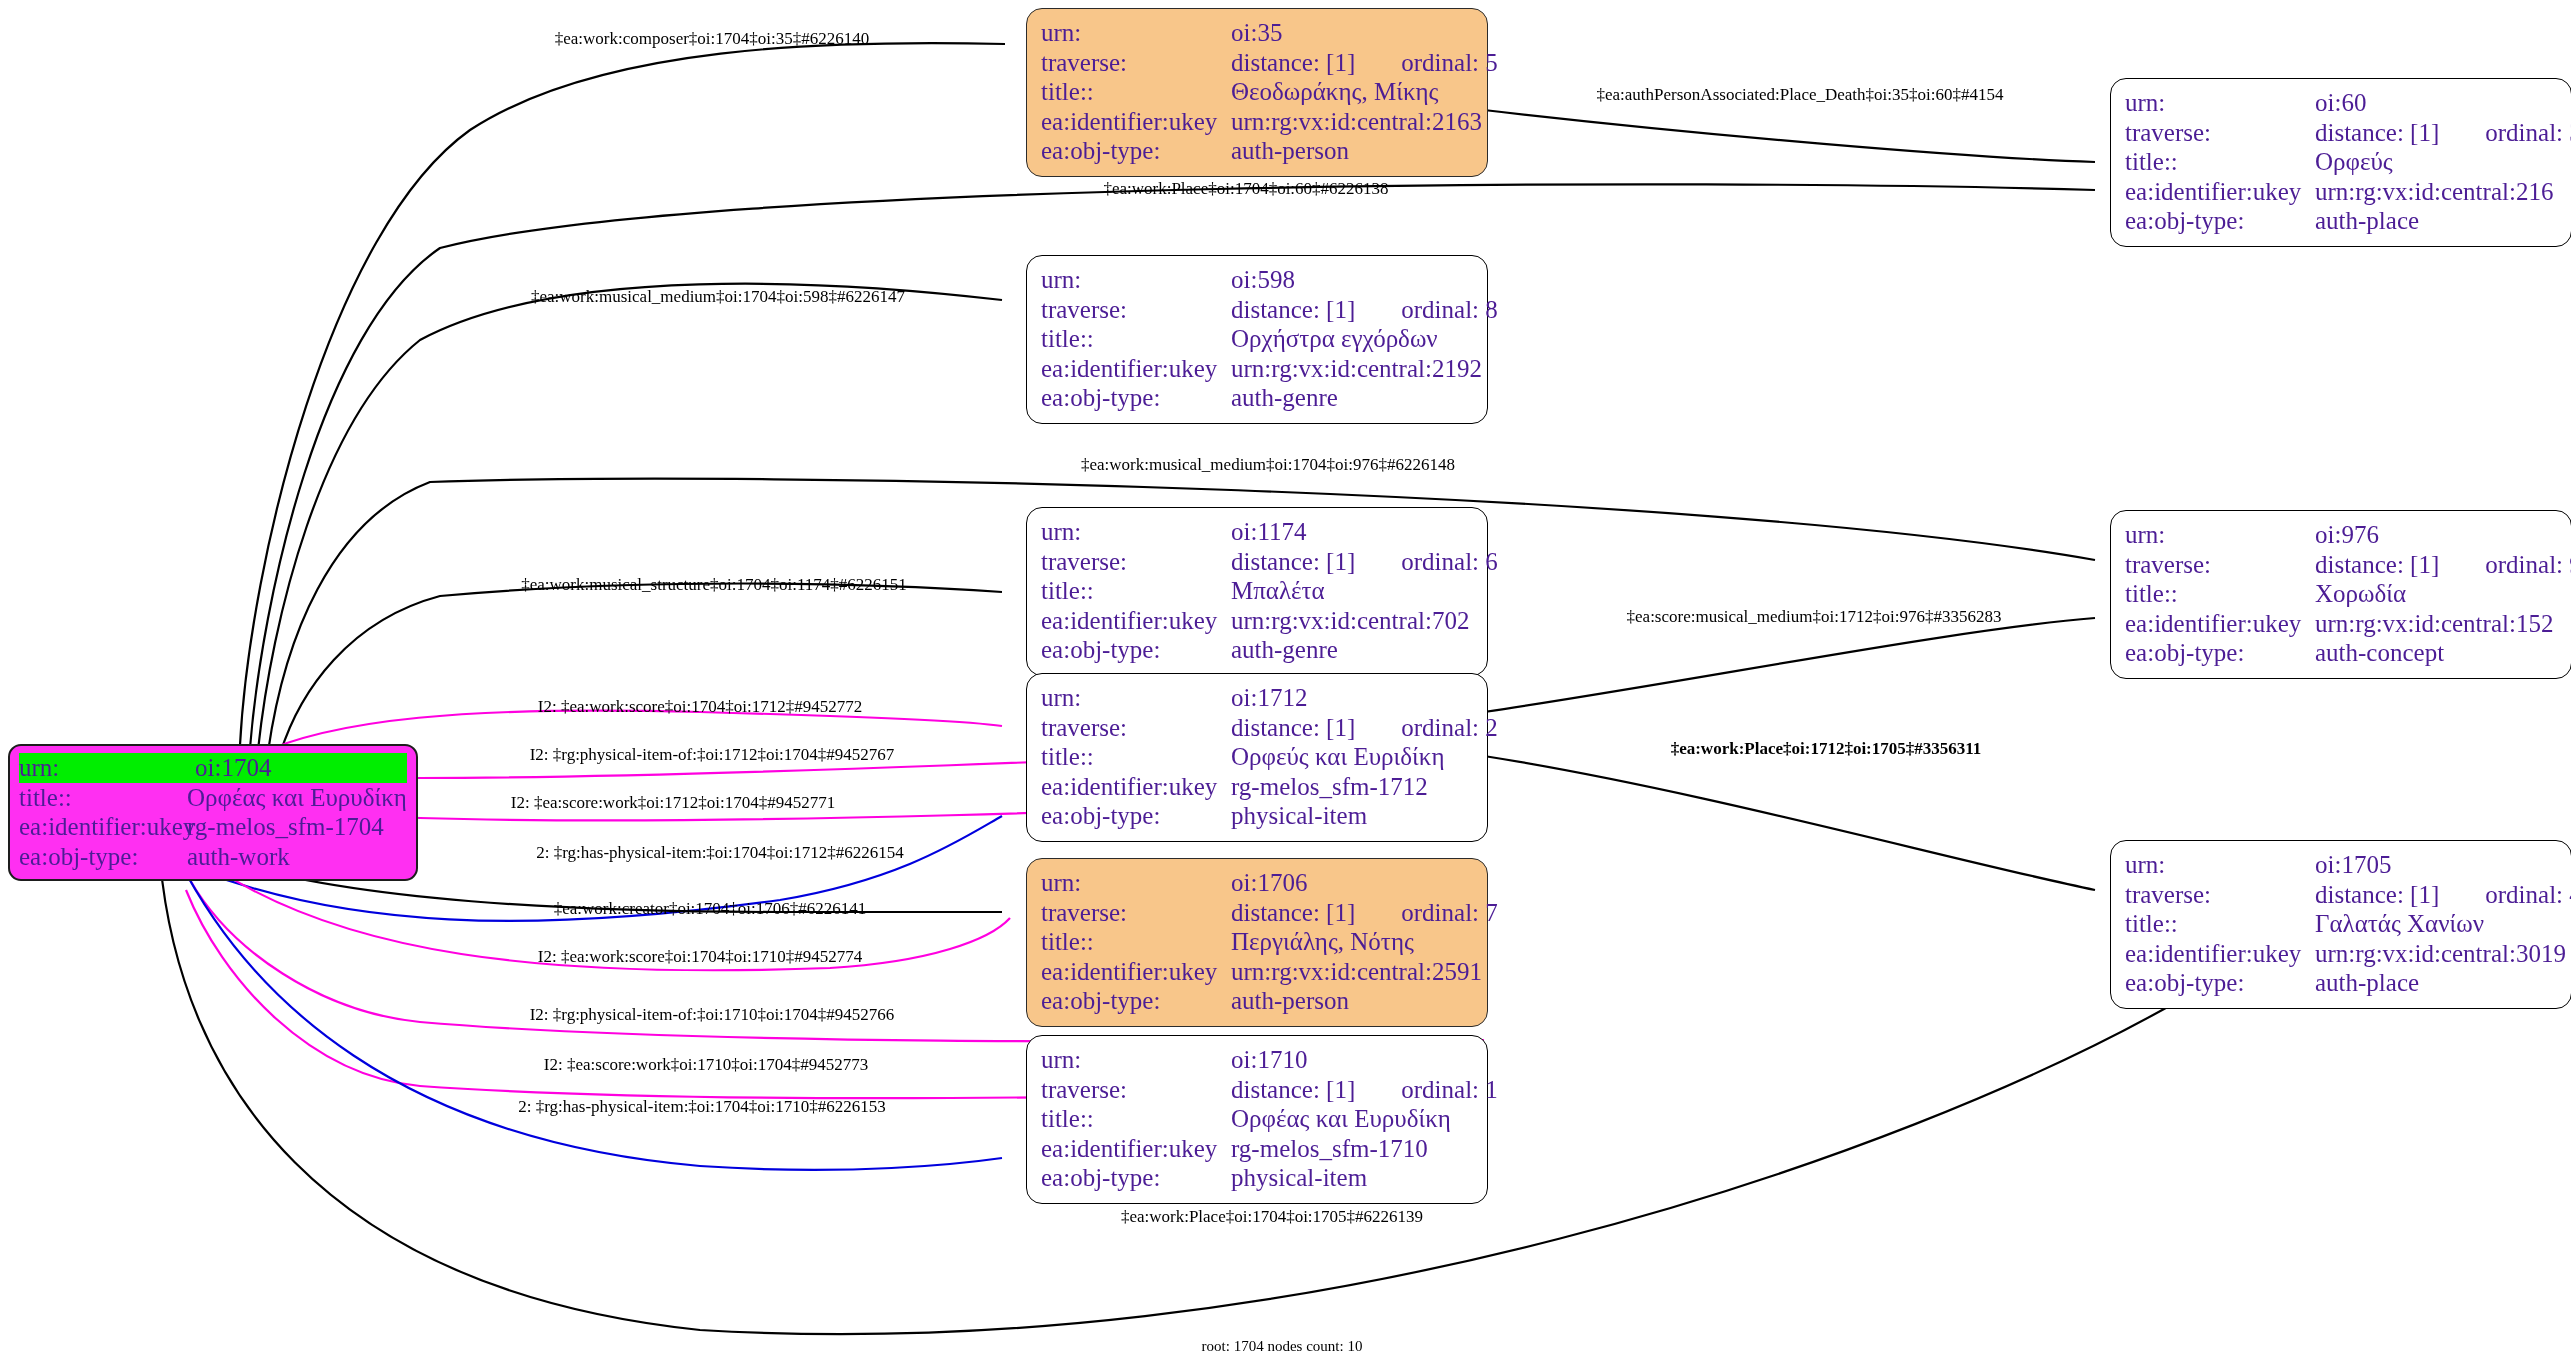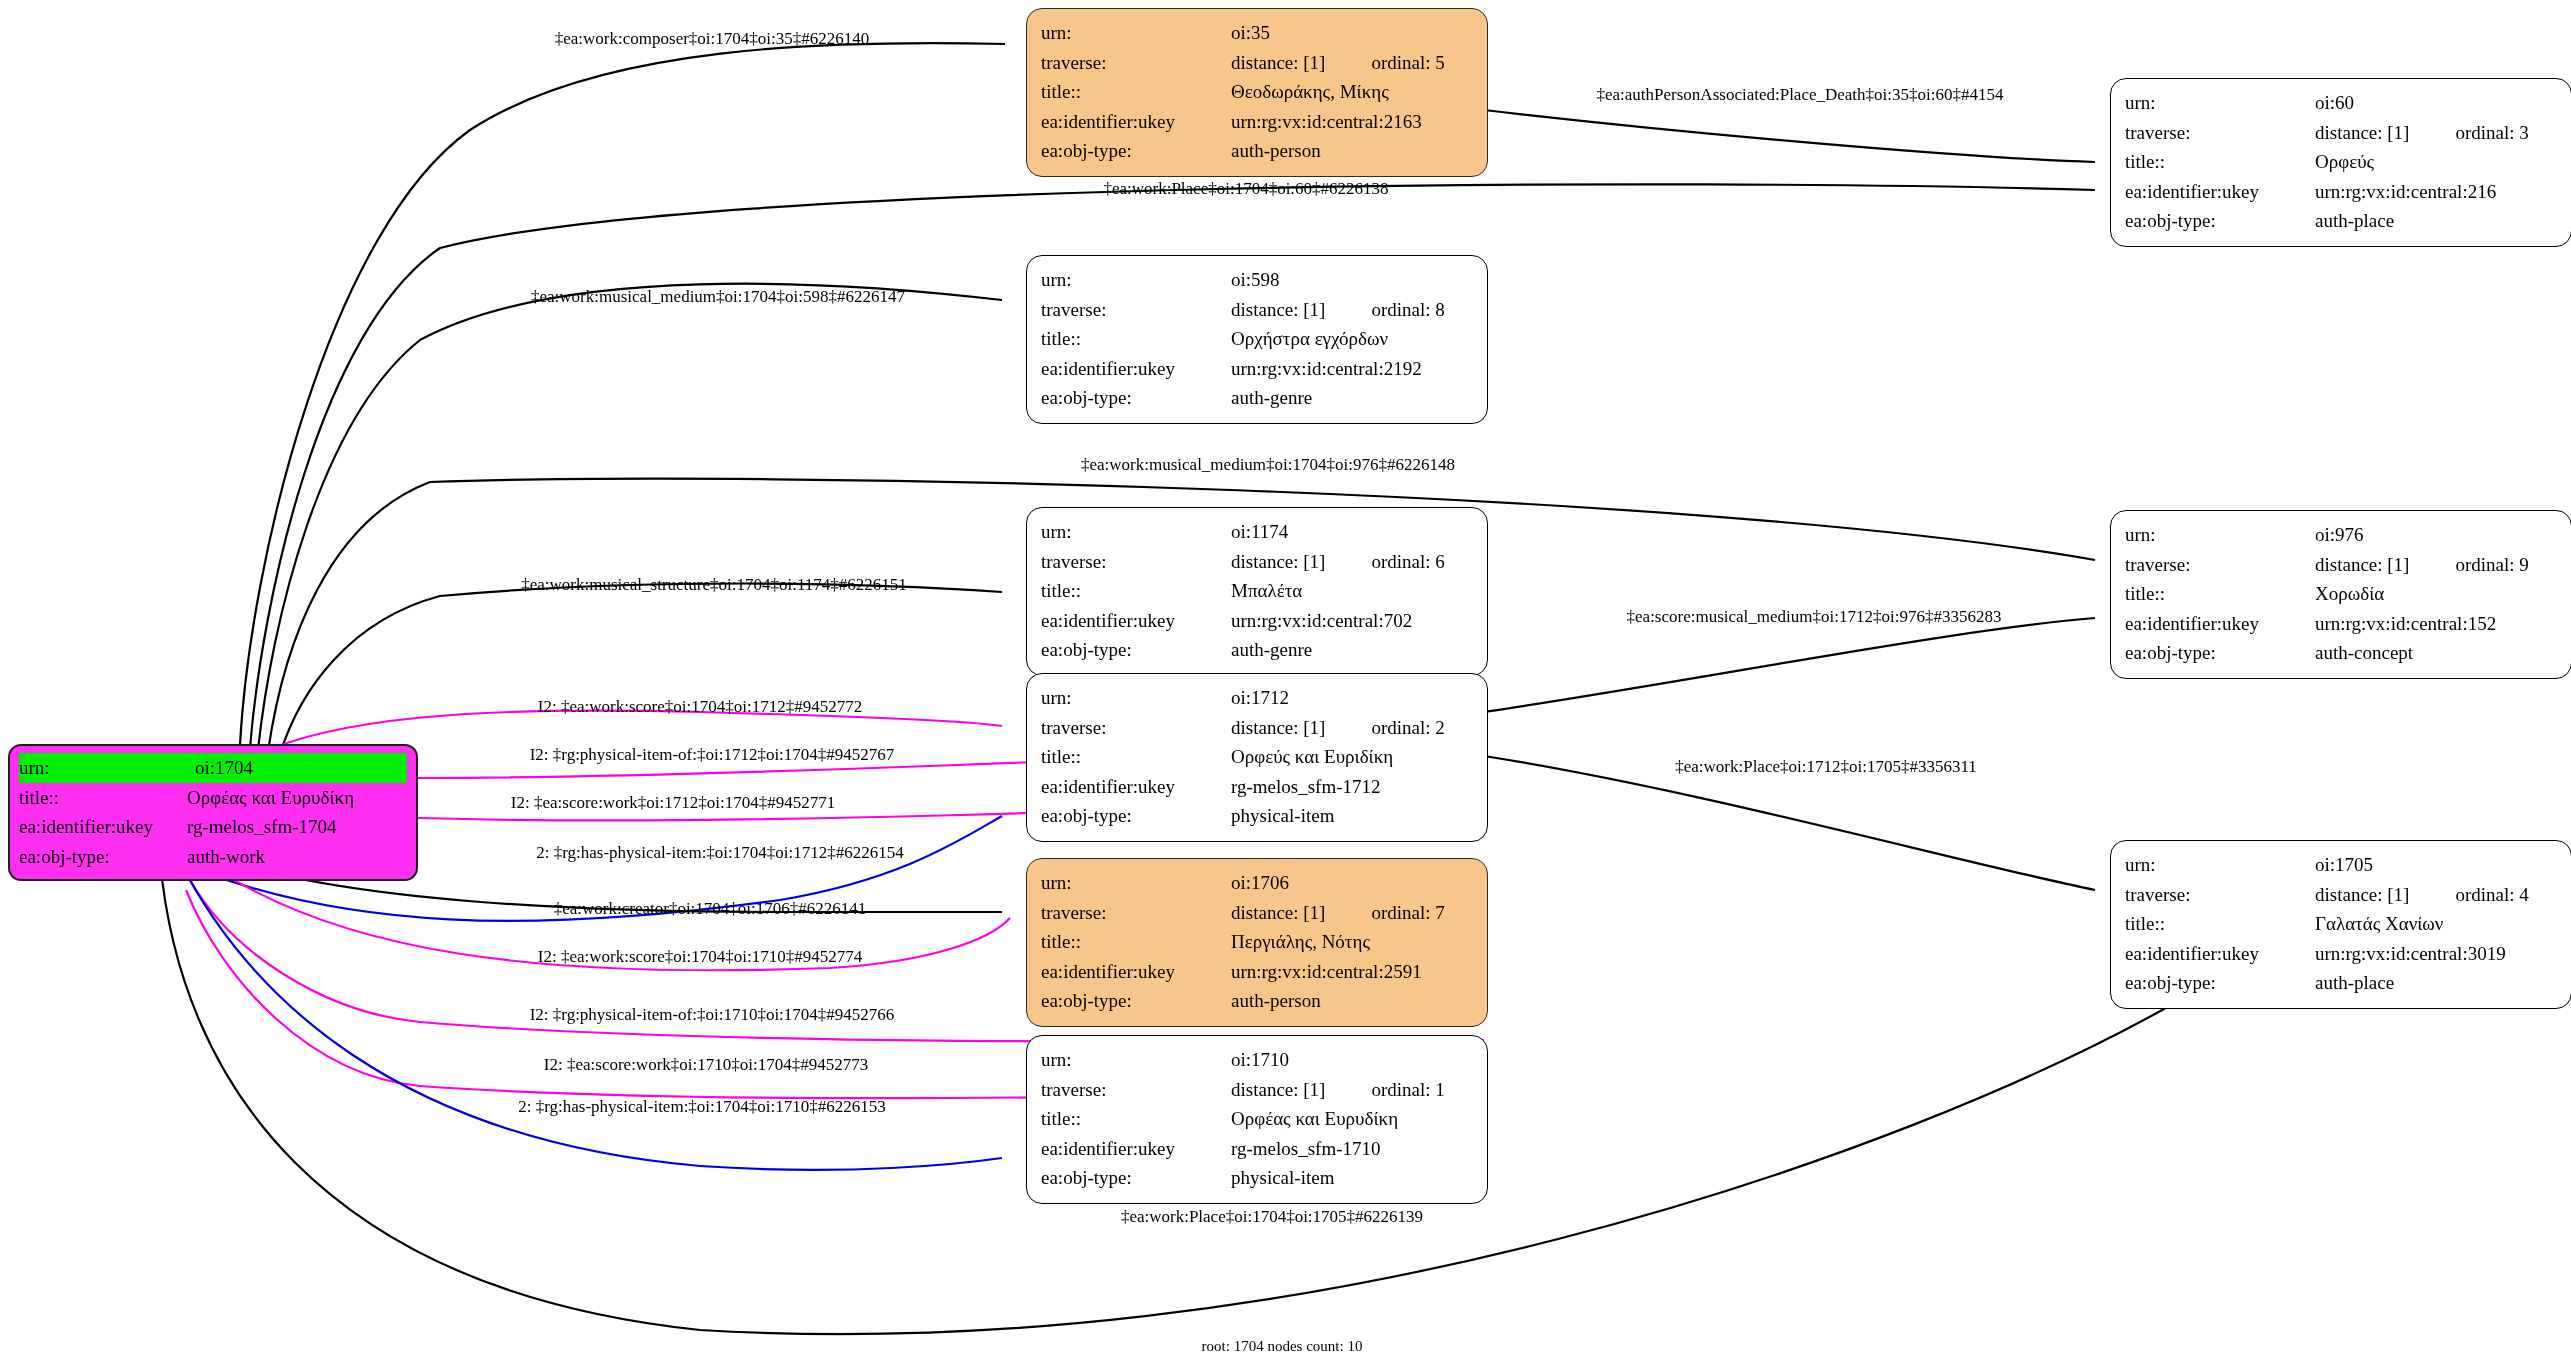--- a/index.html
+++ b/index.html
@@ -30,23 +30,23 @@
   }
 
   
   .node {
     position: absolute;
     box-sizing: border-box;
     border: 1.6px solid #000000;
     border-radius: 16px;
     background: #ffffff;
     padding: 9px 14px 10px 14px;
-    font-size: 19px;
+    font-size: 25px;
     line-height: 29.5px;
-    color: #000000;
+    color: #4c1d95;
     white-space: nowrap;
   }
   .node.person { background: #f8c68a; border-color: #2b2b2b; }
   .node.root {
     background: #ff2ff2;
     border-radius: 13px;
     border: 2.2px solid #1d1d1d;
     padding: 7px 9px 8px 9px;
   }
   .row {
@@ -371,21 +371,21 @@
     <div class="elabel" style="left:1800px; top:82px;text-align:center;">‡ea:authPersonAssociated:Place_Death‡oi:35‡oi:60‡#4154</div>
     <div class="elabel" style="left:1246px; top:176px;">‡ea:work:Place‡oi:1704‡oi:60‡#6226138</div>
     <div class="elabel" style="left:718px; top:284px;">‡ea:work:musical_medium‡oi:1704‡oi:598‡#6226147</div>
     <div class="elabel" style="left:1268px; top:452px;">‡ea:work:musical_medium‡oi:1704‡oi:976‡#6226148</div>
     <div class="elabel" style="left:714px; top:572px;text-align:right;">‡ea:work:musical_structure‡oi:1704‡oi:1174‡#6226151</div>
     <div class="elabel" style="left:1814px; top:604px;">‡ea:score:musical_medium‡oi:1712‡oi:976‡#3356283</div>
     <div class="elabel" style="left:700px; top:694px;">I2: ‡ea:work:score‡oi:1704‡oi:1712‡#9452772</div>
     <div class="elabel" style="left:712px; top:742px;">I2: ‡rg:physical-item-of:‡oi:1712‡oi:1704‡#9452767</div>
     <div class="elabel" style="left:664px; top:790px;margin-left:9px;">I2: ‡ea:score:work‡oi:1712‡oi:1704‡#9452771</div>
     <div class="elabel" style="left:720px; top:840px;">2: ‡rg:has-physical-item:‡oi:1704‡oi:1712‡#6226154</div>
-    <div class="elabel" style="left:1826px; top:754px;">‡ea:work:Place‡oi:1712‡oi:1705‡#3356311</div>
+    <div class="elabel" style="left:1826px; top:736px;font-weight:bold;">‡ea:work:Place‡oi:1712‡oi:1705‡#3356311</div>
     <div class="elabel" style="left:710px; top:896px;">‡ea:work:creator‡oi:1704‡oi:1706‡#6226141</div>
     <div class="elabel" style="left:700px; top:944px;">I2: ‡ea:work:score‡oi:1704‡oi:1710‡#9452774</div>
     <div class="elabel" style="left:712px; top:1002px;">I2: ‡rg:physical-item-of:‡oi:1710‡oi:1704‡#9452766</div>
     <div class="elabel" style="left:706px; top:1052px;">I2: ‡ea:score:work‡oi:1710‡oi:1704‡#9452773</div>
     <div class="elabel" style="left:702px; top:1094px;">2: ‡rg:has-physical-item:‡oi:1704‡oi:1710‡#6226153</div>
     <div class="elabel" style="left:1272px; top:1204px;">‡ea:work:Place‡oi:1704‡oi:1705‡#6226139</div>
 
     <div class="caption" style="left:1282px; top:1338px;">root: 1704 nodes count: 10</div>
 
   </div>

